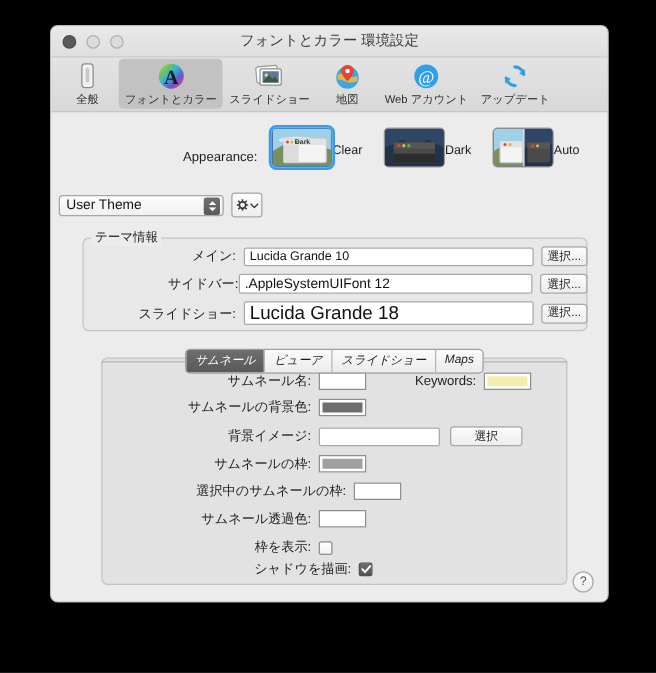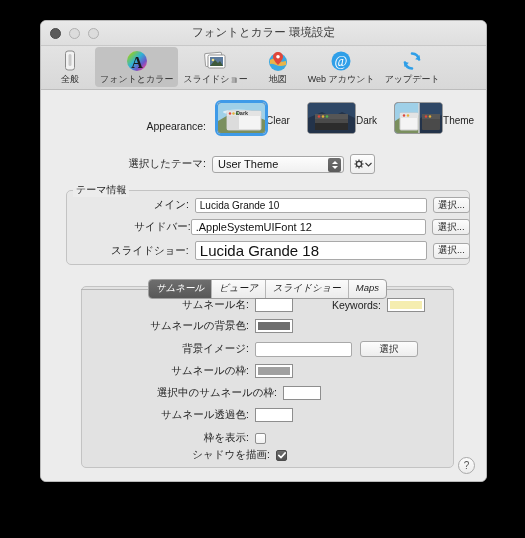--- a/index.html
+++ b/index.html
@@ -215,28 +215,27 @@
                 <circle cx="13" cy="12.5" r="1.2" fill="#e3b23a"></circle>
                 <rect x="24" width="23" height="30" fill="#2e4766"></rect>
                 <path d="M24 16 L32 11 L40 15 L47 12 L47 30 L24 30 Z" fill="#23334a"></path>
                 <rect x="27" y="11" width="18" height="16" rx="1" fill="#4a4a4a"></rect>
                 <rect x="27" y="11" width="18" height="5" fill="#565656"></rect>
                 <circle cx="31" cy="13.5" r="1.2" fill="#e0473a"></circle>
                 <circle cx="35" cy="13.5" r="1.2" fill="#e3b23a"></circle>
                 <rect x="23.3" width="1.4" height="30" fill="#d8d8d8"></rect>
               </svg>
             </div>
-            <div class="thname">Theme</div>
+            <div class="thname">Auto</div>
           </div>
 
         </div>
       </div>
 
       <div class="row" style="margin-top:20px;">
-        <div class="lbl" style="width:165px;">選択したテーマ:</div>
         <div class="popup" style="width:132px;margin-left:6px;">
           <span>User Theme</span>
           <div class="stepper">
             <i class="up"></i>
               <i class="dn"></i>
           </div>
         </div>
         <div class="gearbtn">
           <svg width="10" height="10" viewBox="0 0 10 10">
             <circle cx="5" cy="5" r="2.6" fill="none" stroke="#3a3a3a" stroke-width="1.4"></circle>
@@ -342,21 +341,21 @@
         <div class="well" style="margin-left:6px;">
           <div id="w-tr" style="background: rgb(255, 255, 255);"></div>
         </div>
       </div>
 
       <div class="row" style="position:absolute;left:40px;top:341px;">
         <div class="lbl" style="width:168px;">枠を表示:</div>
         <div class="cbox" style="margin-left:6px;"></div>
       </div>
 
-      <div class="row" style="position:absolute;left:41px;top:358px;padding-left:20px;">
+      <div class="row" style="position:absolute;left:52px;top:358px;padding-left:20px;">
         <div class="lbl" style="width:168px;">シャドウを描画:</div>
         <div class="cbox on" style="margin-left:6px;">
           <svg width="8" height="7" viewBox="0 0 8 7">
             <path d="M0.8 3.4 L3 5.6 L7.2 0.9" fill="none" stroke="#fff" stroke-width="1.6" stroke-linecap="round"></path>
           </svg>
         </div>
       </div>
 
       <div class="help">?</div>
     </div>

